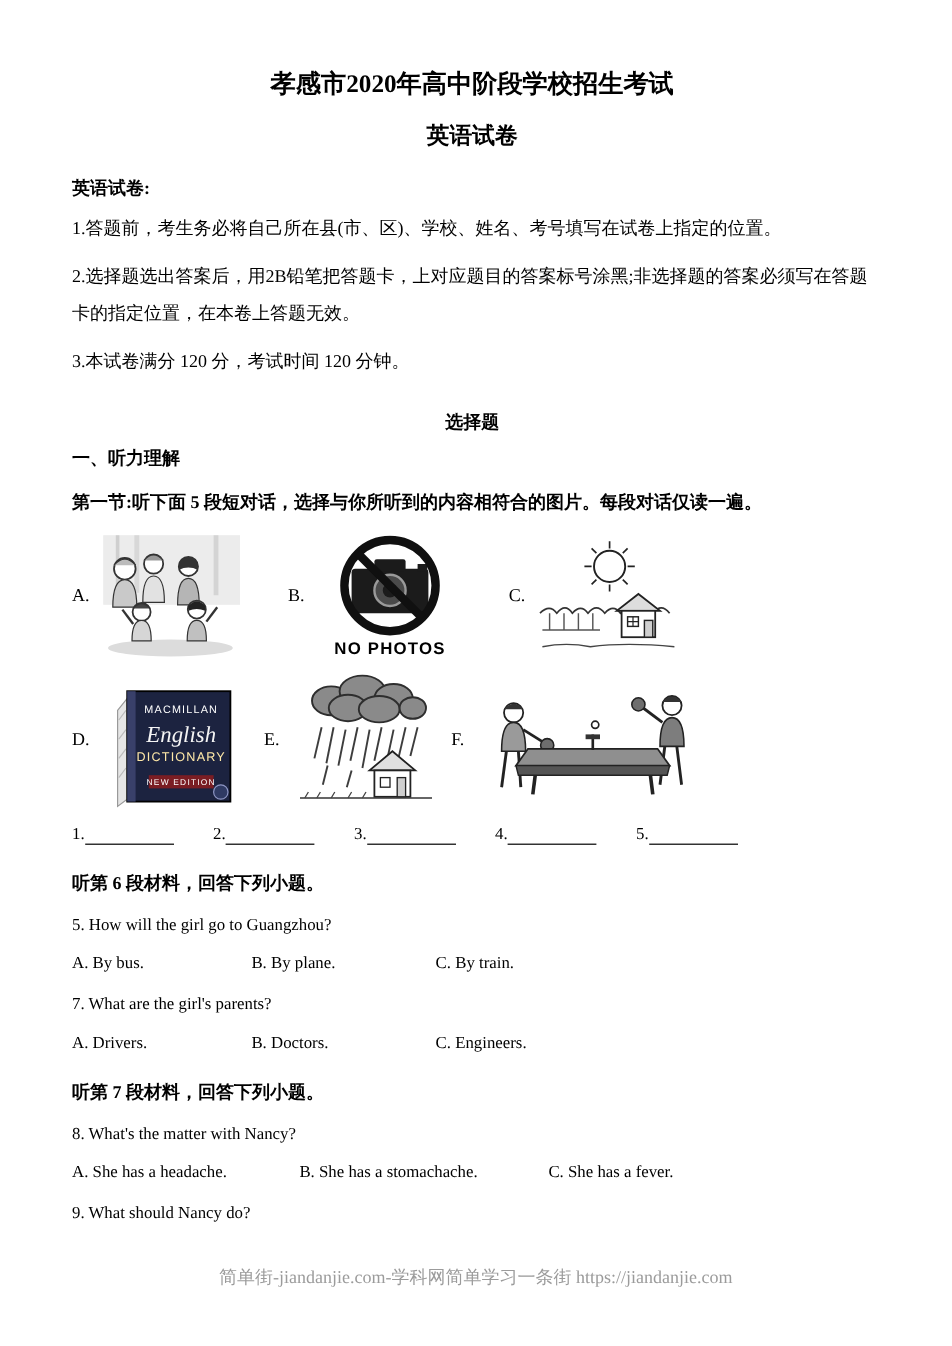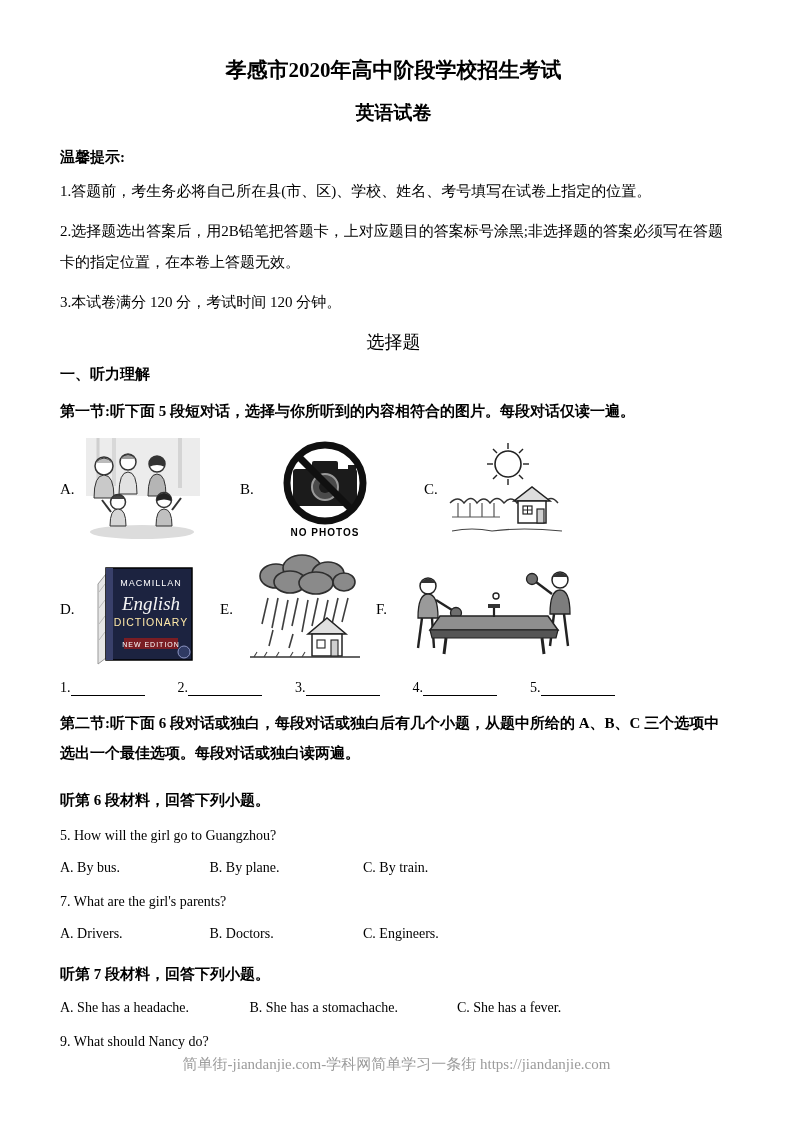--- a/index.html
+++ b/index.html
@@ -8,28 +8,28 @@
     width:793px; height:1122px; background:#ffffff; color:#000;
     font-family:"Liberation Serif","DejaVu Serif",serif;
     position:relative; overflow:hidden;
   }
   .page { padding:56px 66px 0 60px; }
   p { margin:0; }
   .title { font-size:21px; font-weight:700; text-align:center; margin:0; }
   .subtitle { font-size:19px; font-weight:700; text-align:center; margin-top:16px; }
   .notice-header { font-size:15px; font-weight:700; margin-top:22px; }
   .tip { font-size:15px; font-weight:400; line-height:31px; margin-top:9px; }
-  .sec-choice { font-size:18px; font-weight:400; text-align:center; margin-top:12px; }
+  .sec-choice { font-size:15px; font-weight:700; text-align:center; margin-top:25px; }
   .part-title { font-size:15px; font-weight:700; margin-top:11px; }
   .intro { font-size:15px; font-weight:700; margin-top:12px; line-height:30px; }
   .pic-row { display:flex; align-items:center; margin-top:10px; }
   .pic-label { font-size:15px; width:24px; flex:0 0 auto; }
   .pic { flex:0 0 auto; }
   .pic svg { display:block; }
-  .no-photos-caption { font-size:10px; font-weight:700; text-align:center; letter-spacing:1px; margin-top:2px; font-family:"Liberation Sans","DejaVu Sans",sans-serif; }
+  .no-photos-caption { font-size:14px; font-weight:700; text-align:center; letter-spacing:1px; margin-top:2px; font-family:"Liberation Sans","DejaVu Sans",sans-serif; }
   .sp38 { width:38px; flex:0 0 auto; }
   .sp10 { width:10px; flex:0 0 auto; } .sp14 { width:14px; flex:0 0 auto; }
   .blanks { display:flex; margin-top:14px; font-size:14px; }
   .blank-item { display:flex; align-items:flex-end; margin-right:33px; }
   .blank-line { display:inline-block; width:74px; border-bottom:1px solid #000; height:14px; }
   .passage-header { font-size:15px; font-weight:700; margin-top:23px; }
   .q { font-size:14px; margin-top:18px; }
   .opts { font-size:14px; margin-top:16px; }
   .opts span { display:inline-block; }
   .w146 { width:146px; } .w150 { width:150px; }
@@ -40,21 +40,21 @@
   }
 </style>
 </head>
 <body>
 
 <div class="page">
 
   <p class="title">孝感市2020年高中阶段学校招生考试</p>
   <p class="subtitle">英语试卷</p>
 
-  <p class="notice-header">温馨提示:</p>
+  <p class="notice-header">英语试卷:</p>
   <p class="tip">1.答题前，考生务必将自己所在县(市、区)、学校、姓名、考号填写在试卷上指定的位置。</p>
   <p class="tip">2.选择题选出答案后，用2B铅笔把答题卡，上对应题目的答案标号涂黑;非选择题的答案必须写在答题卡的指定位置，在本卷上答题无效。</p>
   <p class="tip">3.本试卷满分 120 分，考试时间 120 分钟。</p>
 
   <p class="sec-choice">选择题</p>
   <p class="part-title">一、听力理解</p>
   <p class="intro">第一节:听下面 5 段短对话，选择与你所听到的内容相符合的图片。每段对话仅读一遍。</p>
 
   <div class="pic-row">
     <span class="pic-label">A.</span>
@@ -235,40 +235,40 @@
     <span class="blank-item">
         <span>4.</span>
         <span class="blank-line"></span>
       </span>
     <span class="blank-item">
         <span>5.</span>
         <span class="blank-line"></span>
       </span>
   </div>
 
-  <p class="intro">第二节:听下面 6 段对话或独白，每段对话或独白后有几个小题，从题中所给的 A、B、C 三个选项中选出一个最佳选项。每段对话或独白读两遍。</p>
 
   <p class="passage-header">听第 6 段材料，回答下列小题。</p>
 
   <p class="q">5. How will the girl go to Guangzhou?</p>
   <p class="opts">
     <span class="w146">A. By bus.</span>
     <span class="w150">B. By plane.</span>
     <span>C. By train.</span>
   </p>
 
   <p class="q">7. What are the girl's parents?</p>
   <p class="opts">
     <span class="w146">A. Drivers.</span>
     <span class="w150">B. Doctors.</span>
     <span>C. Engineers.</span>
   </p>
 
   <p class="passage-header">听第 7 段材料，回答下列小题。</p>
 
+  <p class="q">8. What's the matter with Nancy?</p>
   <p class="opts">
     <span class="w186">A. She has a headache.</span>
     <span class="w204">B. She has a stomachache.</span>
     <span>C. She has a fever.</span>
   </p>
 
   <p class="q">9. What should Nancy do?</p>
 
 </div>
 

